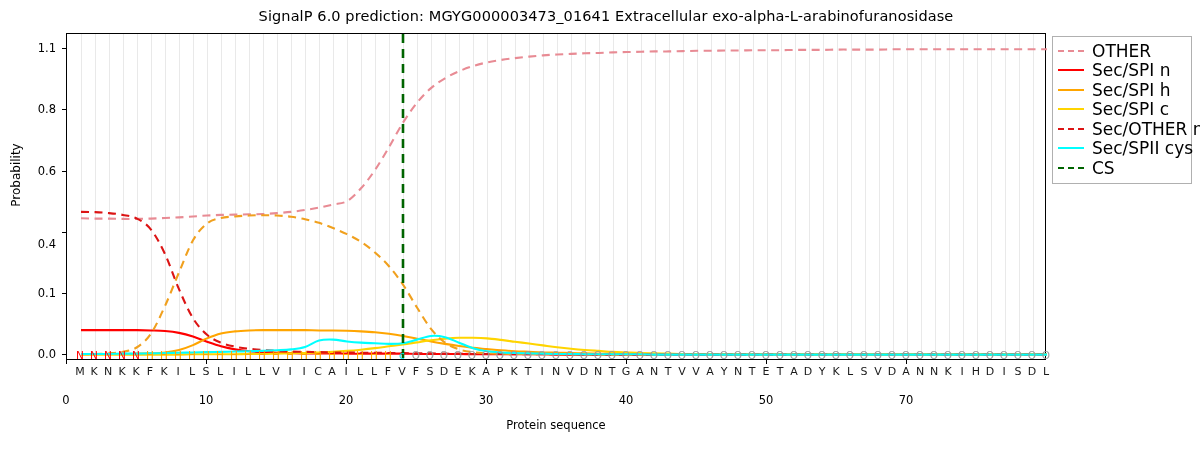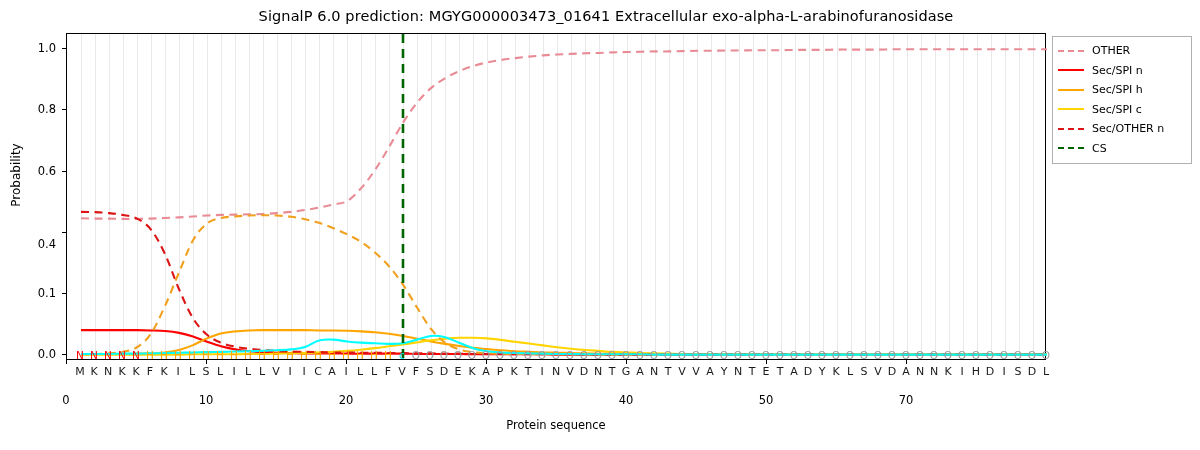--- a/index.html
+++ b/index.html
@@ -47,42 +47,42 @@
   .ann-o{color:#9a9a9a;}
 
   
   #legend{
     position:absolute;left:1052px;top:36px;width:140px;
     background:rgba(255,255,255,.88);border:1px solid #b0b0b0;
     padding:4px 5px 5px 5px;box-sizing:border-box;
   }
   .legitem{display:flex;align-items:center;height:19.5px;}
   .swatch{width:26px;height:0;border-top-width:2.2px;border-top-style:solid;margin-right:8px;flex:none;}
-  .legtext{font-size:11px;color:#000;white-space:nowrap;}
+  .legtext{font-size:17px;color:#000;white-space:nowrap;}
 </style>
 </head>
 <body>
 
 <div id="root">
 
   <div id="chart-title">SignalP 6.0 prediction: MGYG000003473_01641 Extracellular exo-alpha-L-arabinofuranosidase</div>
 
   <div id="yaxis">
     <div id="ylabel">Probability</div>
   <div class="ytick" style="top: 320.888px;">0.0</div>
       <div class="ytickmark" style="top: 320.888px;"></div>
       <div class="ytick" style="top: 259.766px;">0.1</div>
       <div class="ytickmark" style="top: 259.766px;"></div>
       <div class="ytick" style="top: 211px;">0.4</div>
       <div class="ytickmark" style="top: 198.645px;"></div>
       <div class="ytick" style="top: 137.523px;">0.6</div>
       <div class="ytickmark" style="top: 137.523px;"></div>
       <div class="ytick" style="top: 76.4019px;">0.8</div>
       <div class="ytickmark" style="top: 76.4019px;"></div>
-      <div class="ytick" style="top: 15.2804px;">1.0</div>
+      <div class="ytick" style="top: 15.2804px;">1.1</div>
       <div class="ytickmark" style="top: 15.2804px;"></div>
     </div>
 
   <div id="plot">
     <div id="gridlayer">
         <div class="vgrid" style="left: 14px;"></div>
         <div class="vgrid" style="left: 28px;"></div>
         <div class="vgrid" style="left: 42px;"></div>
         <div class="vgrid" style="left: 56px;"></div>
         <div class="vgrid" style="left: 70px;"></div>
@@ -341,17 +341,21 @@
       </div>
       <div class="legitem">
         <span class="swatch" style="border-top-color: rgb(255, 212, 0); border-top-style: solid;"></span>
         <span class="legtext">Sec/SPI c</span>
       </div>
       <div class="legitem">
         <span class="swatch" style="border-top: 2.6px dashed rgb(220, 20, 20);"></span>
         <span class="legtext">Sec/OTHER n</span>
       </div>
       <div class="legitem">
+        <span class="swatch" style="border-top-color: rgb(0, 255, 255); border-top-style: solid;"></span>
+        <span class="legtext">Sec/SPII cys</span>
+      </div>
+      <div class="legitem">
         <span class="swatch" style="border-top: 2.6px dashed rgb(0, 100, 0);"></span>
         <span class="legtext">CS</span>
       </div>
     </div>
 </div>
 
 </body></html>

